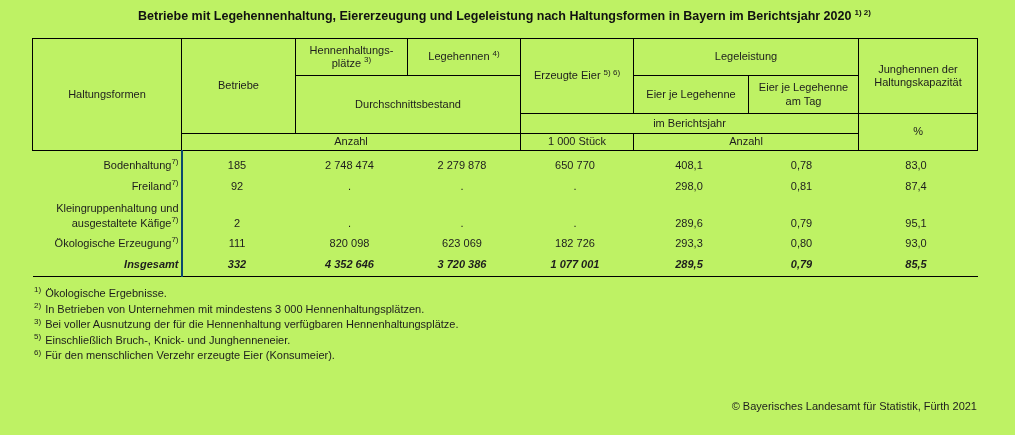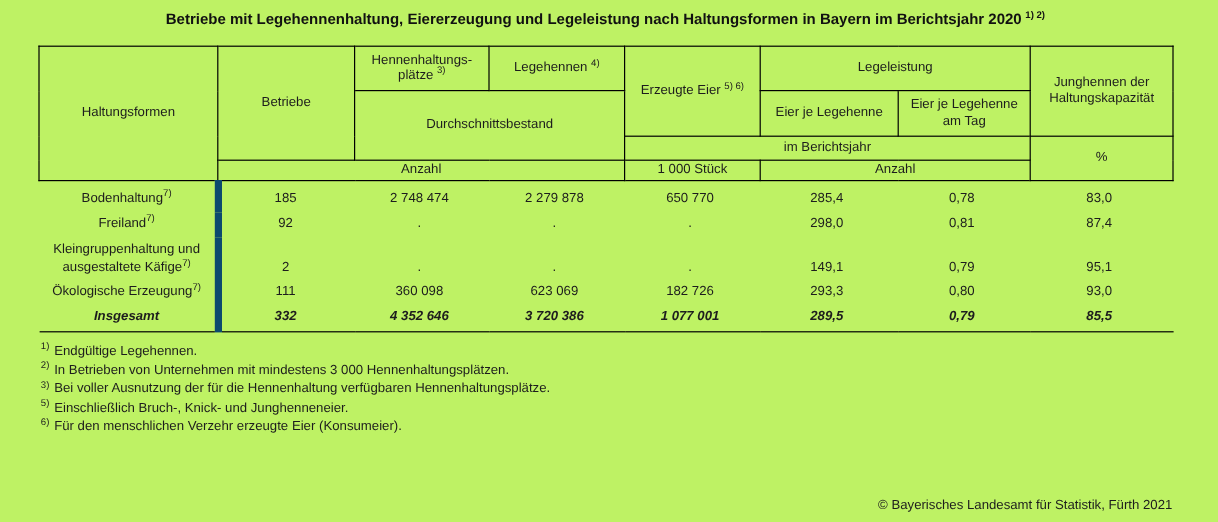--- a/index.html
+++ b/index.html
@@ -37,40 +37,40 @@
   }
   table.stat-table thead td sup { margin-left: 3px; }
 
   table.stat-table tbody td {
     border: none;
     vertical-align: bottom;
     padding: 0 2px 4px 2px;
     line-height: 15px;
   }
   table.stat-table tbody td.stub-cell {
-    border-right: 6px solid #0c4a6e;
-    text-align: center;
+    border-right: 2px solid #0c4a6e;
+    text-align: right;
     padding-left: 2px;
   }
   table.stat-table tbody td.num {
     text-align: center;
     padding-right: 6px;
   }
   table.stat-table tbody tr.total-row td { font-weight: bold; font-style: italic; }
   table.stat-table tbody tr.last-row td { border-bottom: 1px solid #000000; }
 
   .footnotes {
     position: absolute; top: 286px; left: 34px;
     font-size: 11px; line-height: 15.6px;
     color: #1d1d1d;
   }
   .footnotes .fn sup { margin-right: 4px; }
 
   .copyright {
-    position: absolute; top: 415px; right: 38px;
+    position: absolute; top: 400px; right: 38px;
     font-size: 11px;
     color: #1d1d1d;
   }
 </style>
 </head>
 <body>
 
 <div class="page">
 
   <div class="title">
@@ -113,69 +113,69 @@
         <td colspan="2">Anzahl</td>
       </tr>
     </thead>
     <tbody>
       <tr style="height:26px">
         <td class="stub-cell"><span>Bodenhaltung</span><sup>7)</sup></td>
         <td class="num">185</td>
         <td class="num">2 748 474</td>
         <td class="num">2 279 878</td>
         <td class="num">650 770</td>
-        <td class="num">285,4</td>
+        <td class="num">408,1</td>
         <td class="num">0,78</td>
         <td class="num">83,0</td>
       </tr>
       <tr style="height:21px">
         <td class="stub-cell"><span>Freiland</span><sup>7)</sup></td>
         <td class="num">92</td>
         <td class="num">.</td>
         <td class="num">.</td>
         <td class="num">.</td>
         <td class="num">298,0</td>
         <td class="num">0,81</td>
         <td class="num">87,4</td>
       </tr>
       <tr style="height:37px">
         <td class="stub-cell"><span>Kleingruppenhaltung und</span><br><span>ausgestaltete Käfige</span><sup>7)</sup></td>
         <td class="num">2</td>
         <td class="num">.</td>
         <td class="num">.</td>
         <td class="num">.</td>
-        <td class="num">149,1</td>
+        <td class="num">289,6</td>
         <td class="num">0,79</td>
         <td class="num">95,1</td>
       </tr>
       <tr style="height:20px">
         <td class="stub-cell"><span>Ökologische Erzeugung</span><sup>7)</sup></td>
         <td class="num">111</td>
-        <td class="num">360 098</td>
+        <td class="num">820 098</td>
         <td class="num">623 069</td>
         <td class="num">182 726</td>
         <td class="num">293,3</td>
         <td class="num">0,80</td>
         <td class="num">93,0</td>
       </tr>
       <tr style="height:22px" class="total-row last-row">
         <td class="stub-cell"><span>Insgesamt</span></td>
         <td class="num">332</td>
         <td class="num">4 352 646</td>
         <td class="num">3 720 386</td>
         <td class="num">1 077 001</td>
         <td class="num">289,5</td>
         <td class="num">0,79</td>
         <td class="num">85,5</td>
       </tr>
     </tbody>
   </table>
 
   <div class="footnotes">
-    <div class="fn"><sup>1)</sup><span>Endgültige Legehennen.</span></div>
+    <div class="fn"><sup>1)</sup><span>Ökologische Ergebnisse.</span></div>
     <div class="fn"><sup>2)</sup><span>In Betrieben von Unternehmen mit mindestens 3 000 Hennenhaltungsplätzen.</span></div>
     <div class="fn"><sup>3)</sup><span>Bei voller Ausnutzung der für die Hennenhaltung verfügbaren Hennenhaltungsplätze.</span></div>
     <div class="fn"><sup>5)</sup><span>Einschließlich Bruch-, Knick- und Junghenneneier.</span></div>
     <div class="fn"><sup>6)</sup><span>Für den menschlichen Verzehr erzeugte Eier (Konsumeier).</span></div>
   </div>
 
   <div class="copyright">© Bayerisches Landesamt für Statistik, Fürth 2021</div>
 
 </div>
 

